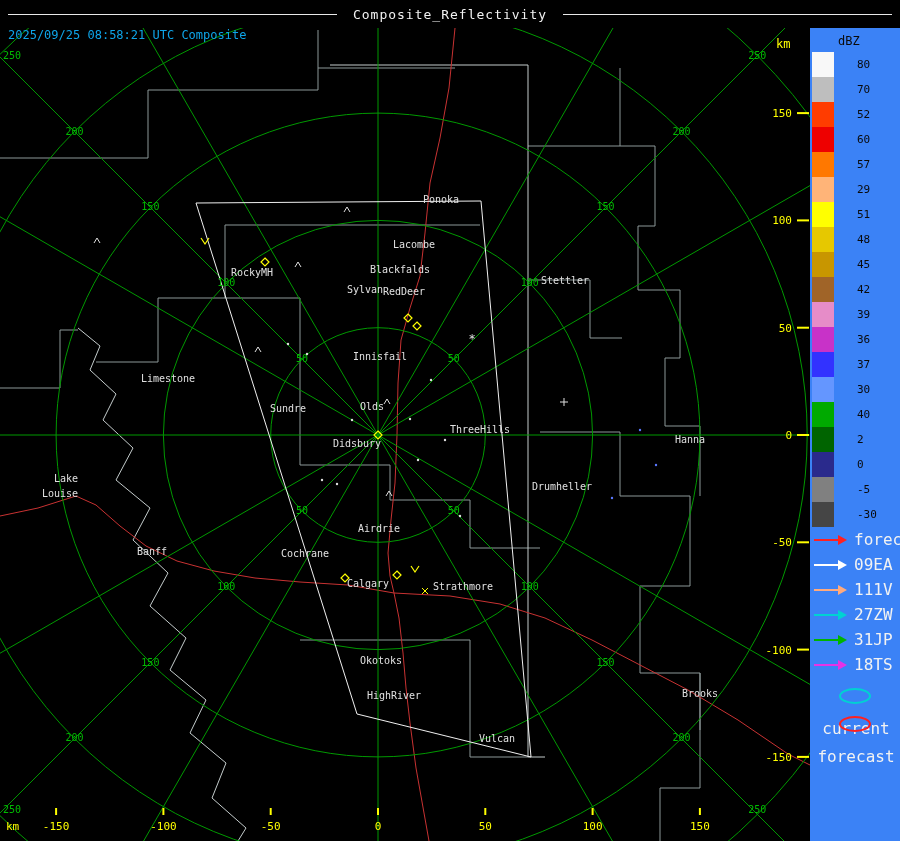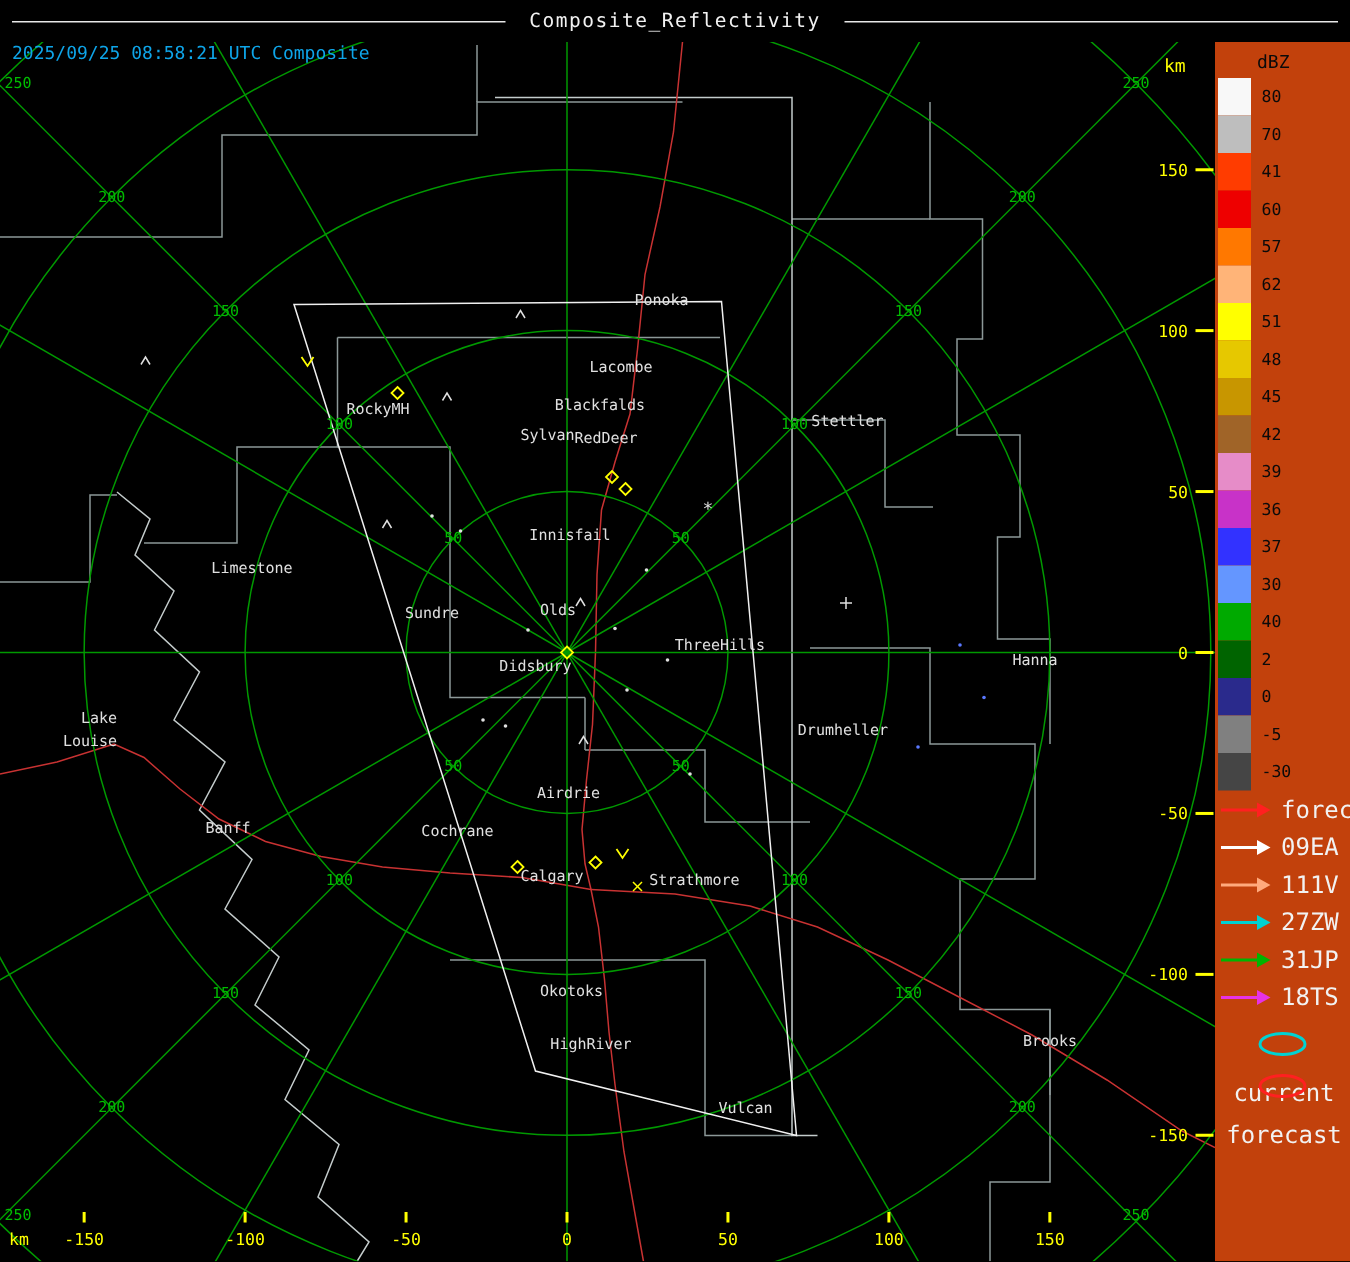--- a/index.html
+++ b/index.html
@@ -6,26 +6,26 @@
   .app{position:relative;width:900px;height:841px;background:#000;overflow:hidden;
        font-family:"DejaVu Sans Mono","Liberation Mono",monospace;}
   .titlebar{position:absolute;top:0;left:0;width:900px;height:28px;display:flex;
        align-items:center;gap:16px;padding:2px 8px;box-sizing:border-box;}
   .titlebar .rule{flex:1;height:1px;background:#e8e8e8;}
   .titlebar .title{color:#f2f2f2;font-size:13px;letter-spacing:1px;white-space:nowrap;}
   .plot{position:absolute;top:28px;left:0;width:810px;height:813px;background:#000;}
   .plot svg{position:absolute;top:0;left:0;}
   .timestamp{position:absolute;top:0;left:8px;color:#0ea5e9;font-size:12px;z-index:5;white-space:nowrap;}
   .km-top{position:absolute;top:9px;left:776px;color:#ffff00;font-size:12px;z-index:5;}
-  .sidebar{position:absolute;top:28px;left:810px;width:90px;height:813px;background:#c2410c;
+  .sidebar{position:absolute;top:28px;left:810px;width:90px;height:813px;background:#3b82f6;
        box-sizing:border-box;padding-top:4px;}
   .dbz{color:#0a0a0a;font-size:12px;margin:2px 0 4px 28px;}
   .cb-row{display:flex;align-items:center;height:25px;padding-left:2px;}
   .cb-swatch{width:22px;height:25px;flex:0 0 22px;}
-  .cb-label{color:#0a0a0a;font-size:11px;margin-left:7px;}
+  .cb-label{color:#0a0a0a;font-size:11px;margin-left:23px;}
   .lg-row{display:flex;align-items:center;height:25px;padding-left:2px;color:#f2f2f2;
        font-size:16px;gap:4px;}
   .lg-row.ellipse{height:28px;flex-direction:column;}
   .lg-sym{width:38px;height:20px;flex:0 0 38px;}
   .lg-label{white-space:nowrap;}
 </style>
 </head>
 <body>
 
 <div class="app">
@@ -197,33 +197,33 @@
         <div class="cb-row">
           <div class="cb-swatch" style="background: rgb(248, 248, 248);"></div>
           <div class="cb-label">80</div>
         </div>
         <div class="cb-row">
           <div class="cb-swatch" style="background: rgb(190, 190, 190);"></div>
           <div class="cb-label">70</div>
         </div>
         <div class="cb-row">
           <div class="cb-swatch" style="background: rgb(255, 60, 0);"></div>
-          <div class="cb-label">41</div>
+          <div class="cb-label">52</div>
         </div>
         <div class="cb-row">
           <div class="cb-swatch" style="background: rgb(238, 0, 0);"></div>
           <div class="cb-label">60</div>
         </div>
         <div class="cb-row">
           <div class="cb-swatch" style="background: rgb(255, 120, 0);"></div>
           <div class="cb-label">57</div>
         </div>
         <div class="cb-row">
           <div class="cb-swatch" style="background: rgb(255, 180, 120);"></div>
-          <div class="cb-label">62</div>
+          <div class="cb-label">29</div>
         </div>
         <div class="cb-row">
           <div class="cb-swatch" style="background: rgb(255, 255, 0);"></div>
           <div class="cb-label">51</div>
         </div>
         <div class="cb-row">
           <div class="cb-swatch" style="background: rgb(230, 200, 0);"></div>
           <div class="cb-label">48</div>
         </div>
         <div class="cb-row">

